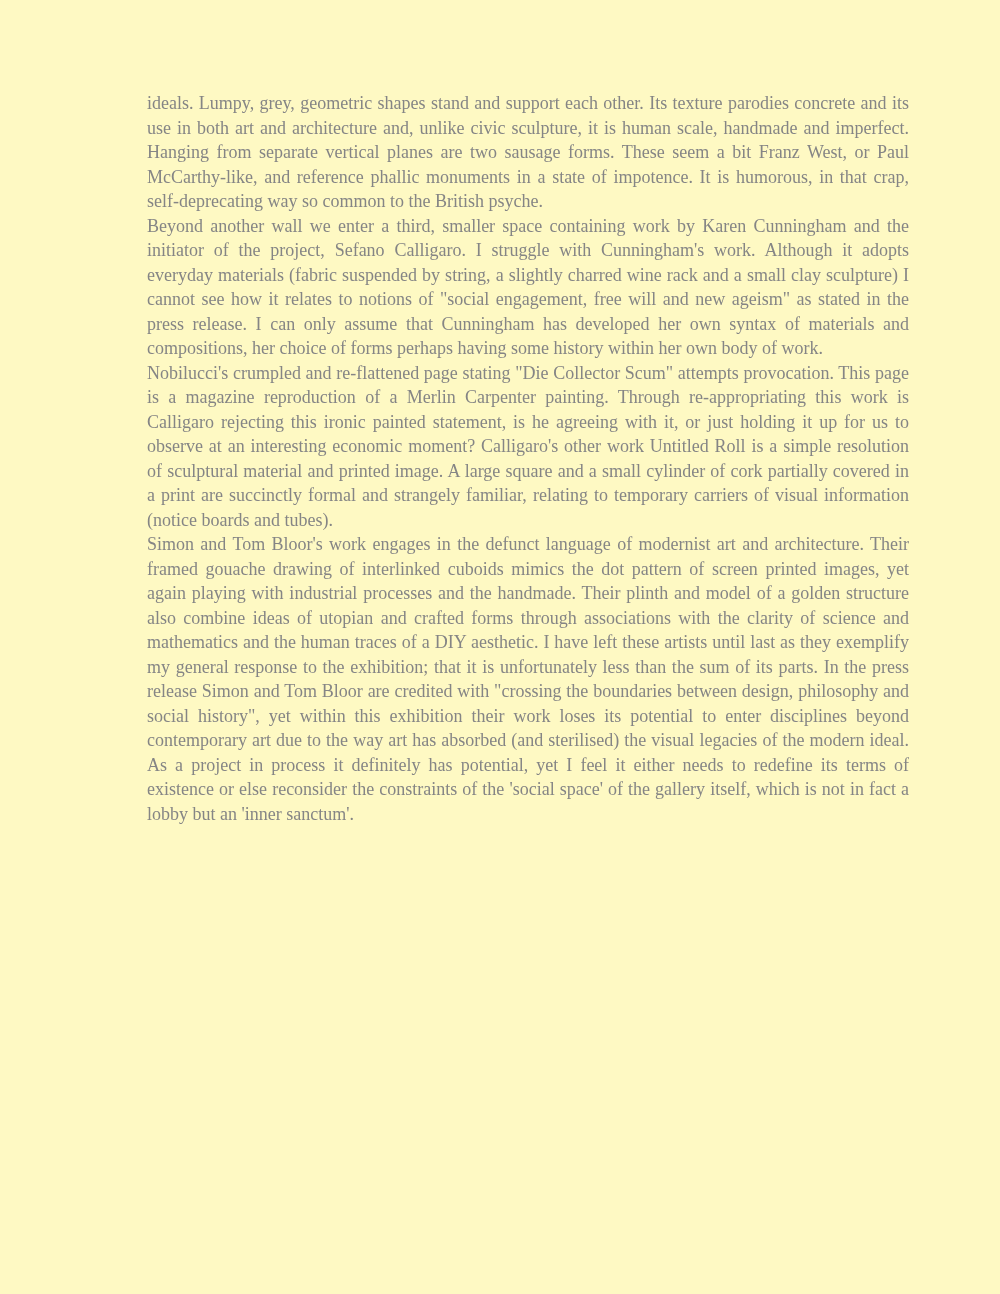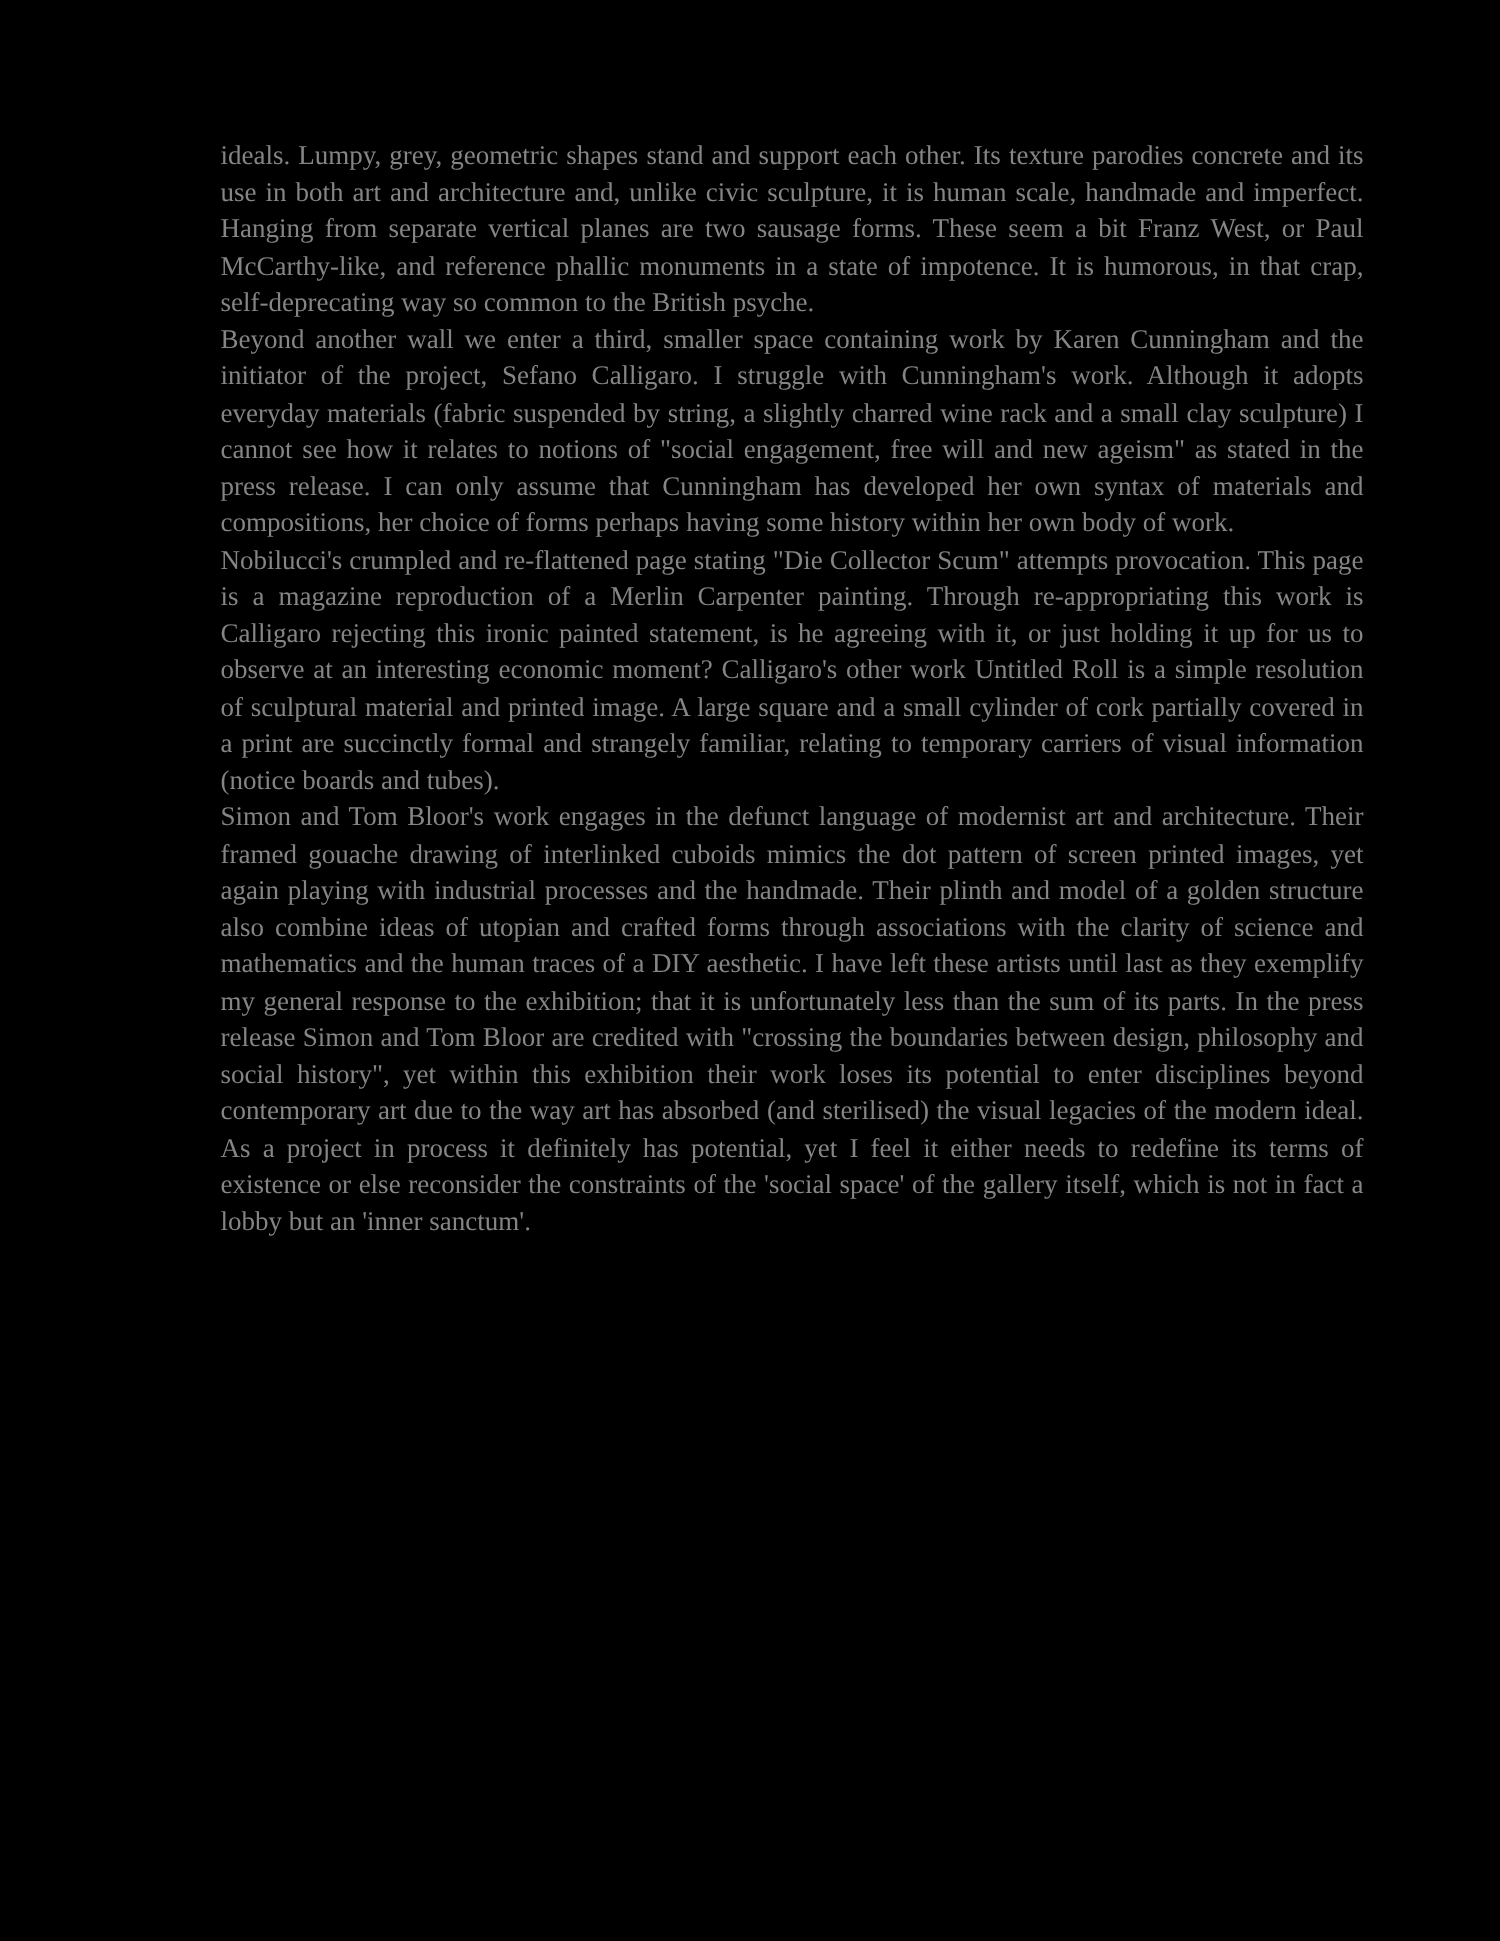--- a/index.html
+++ b/index.html
@@ -28,20 +28,20 @@
   }
   .article-text p {
     margin: 0;
     padding: 0;
     text-indent: 0;
   }
 </style>
 </head>
 <body>
 
-<div class="page" style="background: #000000;">
+<div class="page" style="background: #fef9c3;">
   <div class="article-text" style="color: rgb(133, 133, 133);">
     <p>ideals. Lumpy, grey, geometric shapes stand and support each other. Its texture parodies concrete and its use in both art and architecture and, unlike civic sculpture, it is human scale, handmade and imperfect. Hanging from separate vertical planes are two sausage forms. These seem a bit Franz West, or Paul McCarthy-like, and reference phallic monuments in a state of impotence. It is humorous, in that crap, self-deprecating way so common to the British psyche.</p>
     <p>Beyond another wall we enter a third, smaller space containing work by Karen Cunningham and the initiator of the project, Sefano Calligaro. I struggle with Cunningham's work. Although it adopts everyday materials (fabric suspended by string, a slightly charred wine rack and a small clay sculpture) I cannot see how it relates to notions of "social engagement, free will and new ageism" as stated in the press release. I can only assume that Cunningham has developed her own syntax of materials and compositions, her choice of forms perhaps having some history within her own body of work.</p>
     <p>Nobilucci's crumpled and re-flattened page stating "Die Collector Scum" attempts provocation. This page is a magazine reproduction of a Merlin Carpenter painting. Through re-appropriating this work is Calligaro rejecting this ironic painted statement, is he agreeing with it, or just holding it up for us to observe at an interesting economic moment? Calligaro's other work Untitled Roll is a simple resolution of sculptural material and printed image. A large square and a small cylinder of cork partially covered in a print are succinctly formal and strangely familiar, relating to temporary carriers of visual information (notice boards and tubes).</p>
     <p>Simon and Tom Bloor's work engages in the defunct language of modernist art and architecture. Their framed gouache drawing of interlinked cuboids mimics the dot pattern of screen printed images, yet again playing with industrial processes and the handmade. Their plinth and model of a golden structure also combine ideas of utopian and crafted forms through associations with the clarity of science and mathematics and the human traces of a DIY aesthetic. I have left these artists until last as they exemplify my general response to the exhibition; that it is unfortunately less than the sum of its parts. In the press release Simon and Tom Bloor are credited with "crossing the boundaries between design, philosophy and social history", yet within this exhibition their work loses its potential to enter disciplines beyond contemporary art due to the way art has absorbed (and sterilised) the visual legacies of the modern ideal. As a project in process it definitely has potential, yet I feel it either needs to redefine its terms of existence or else reconsider the constraints of the 'social space' of the gallery itself, which is not in fact a lobby but an 'inner sanctum'.</p>
   </div>
 </div>
 
 </body></html>

